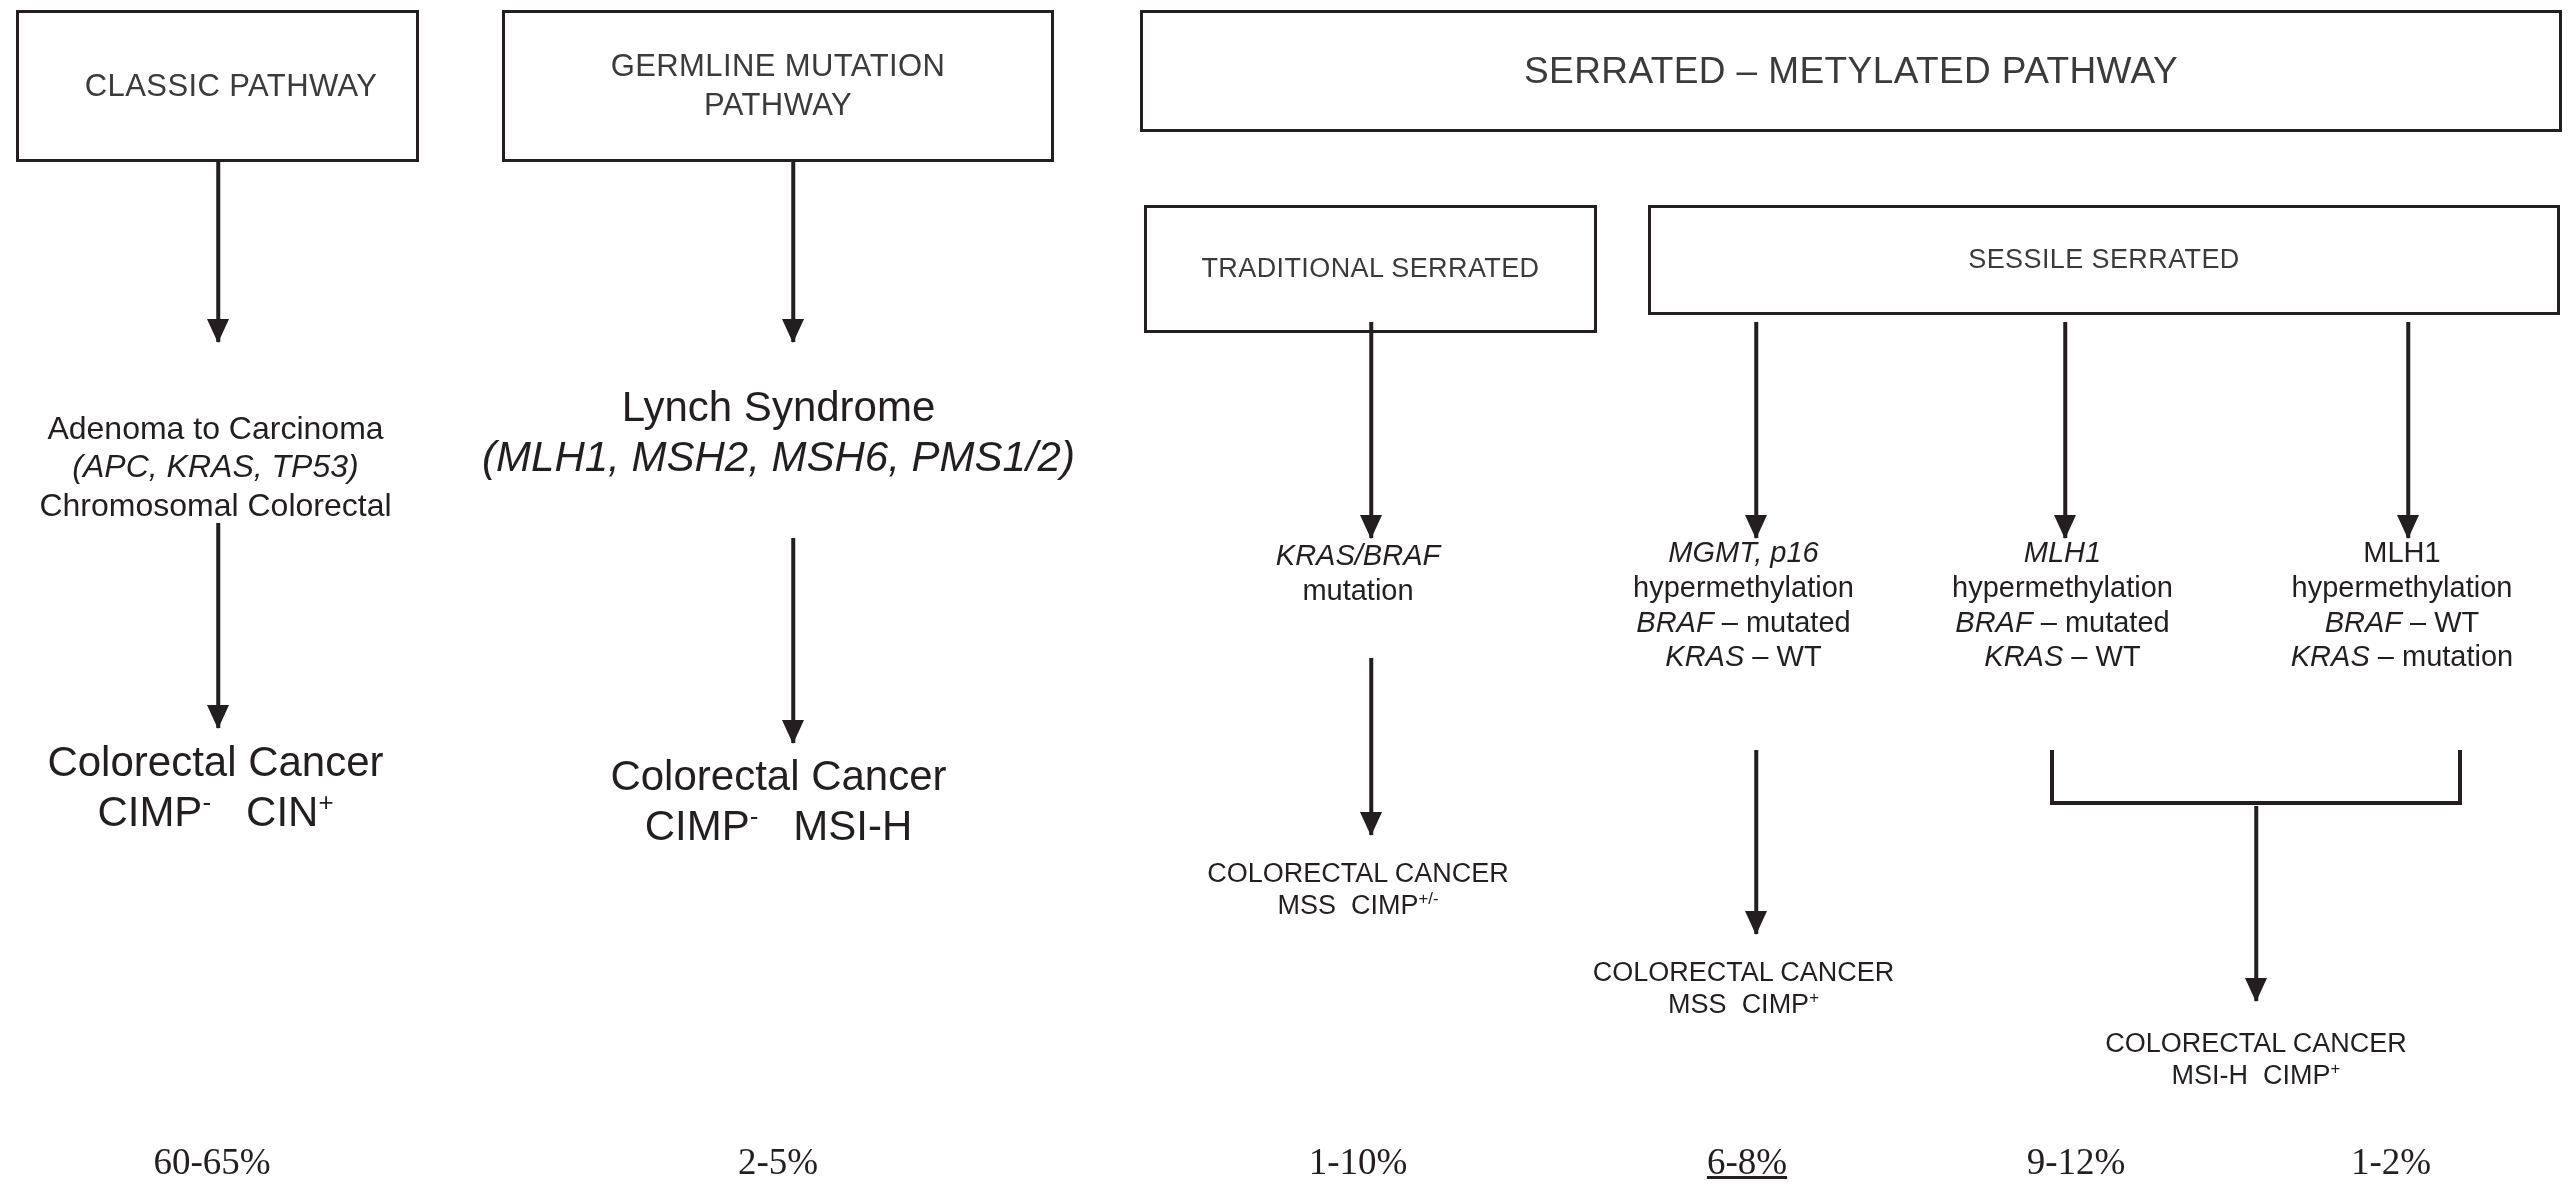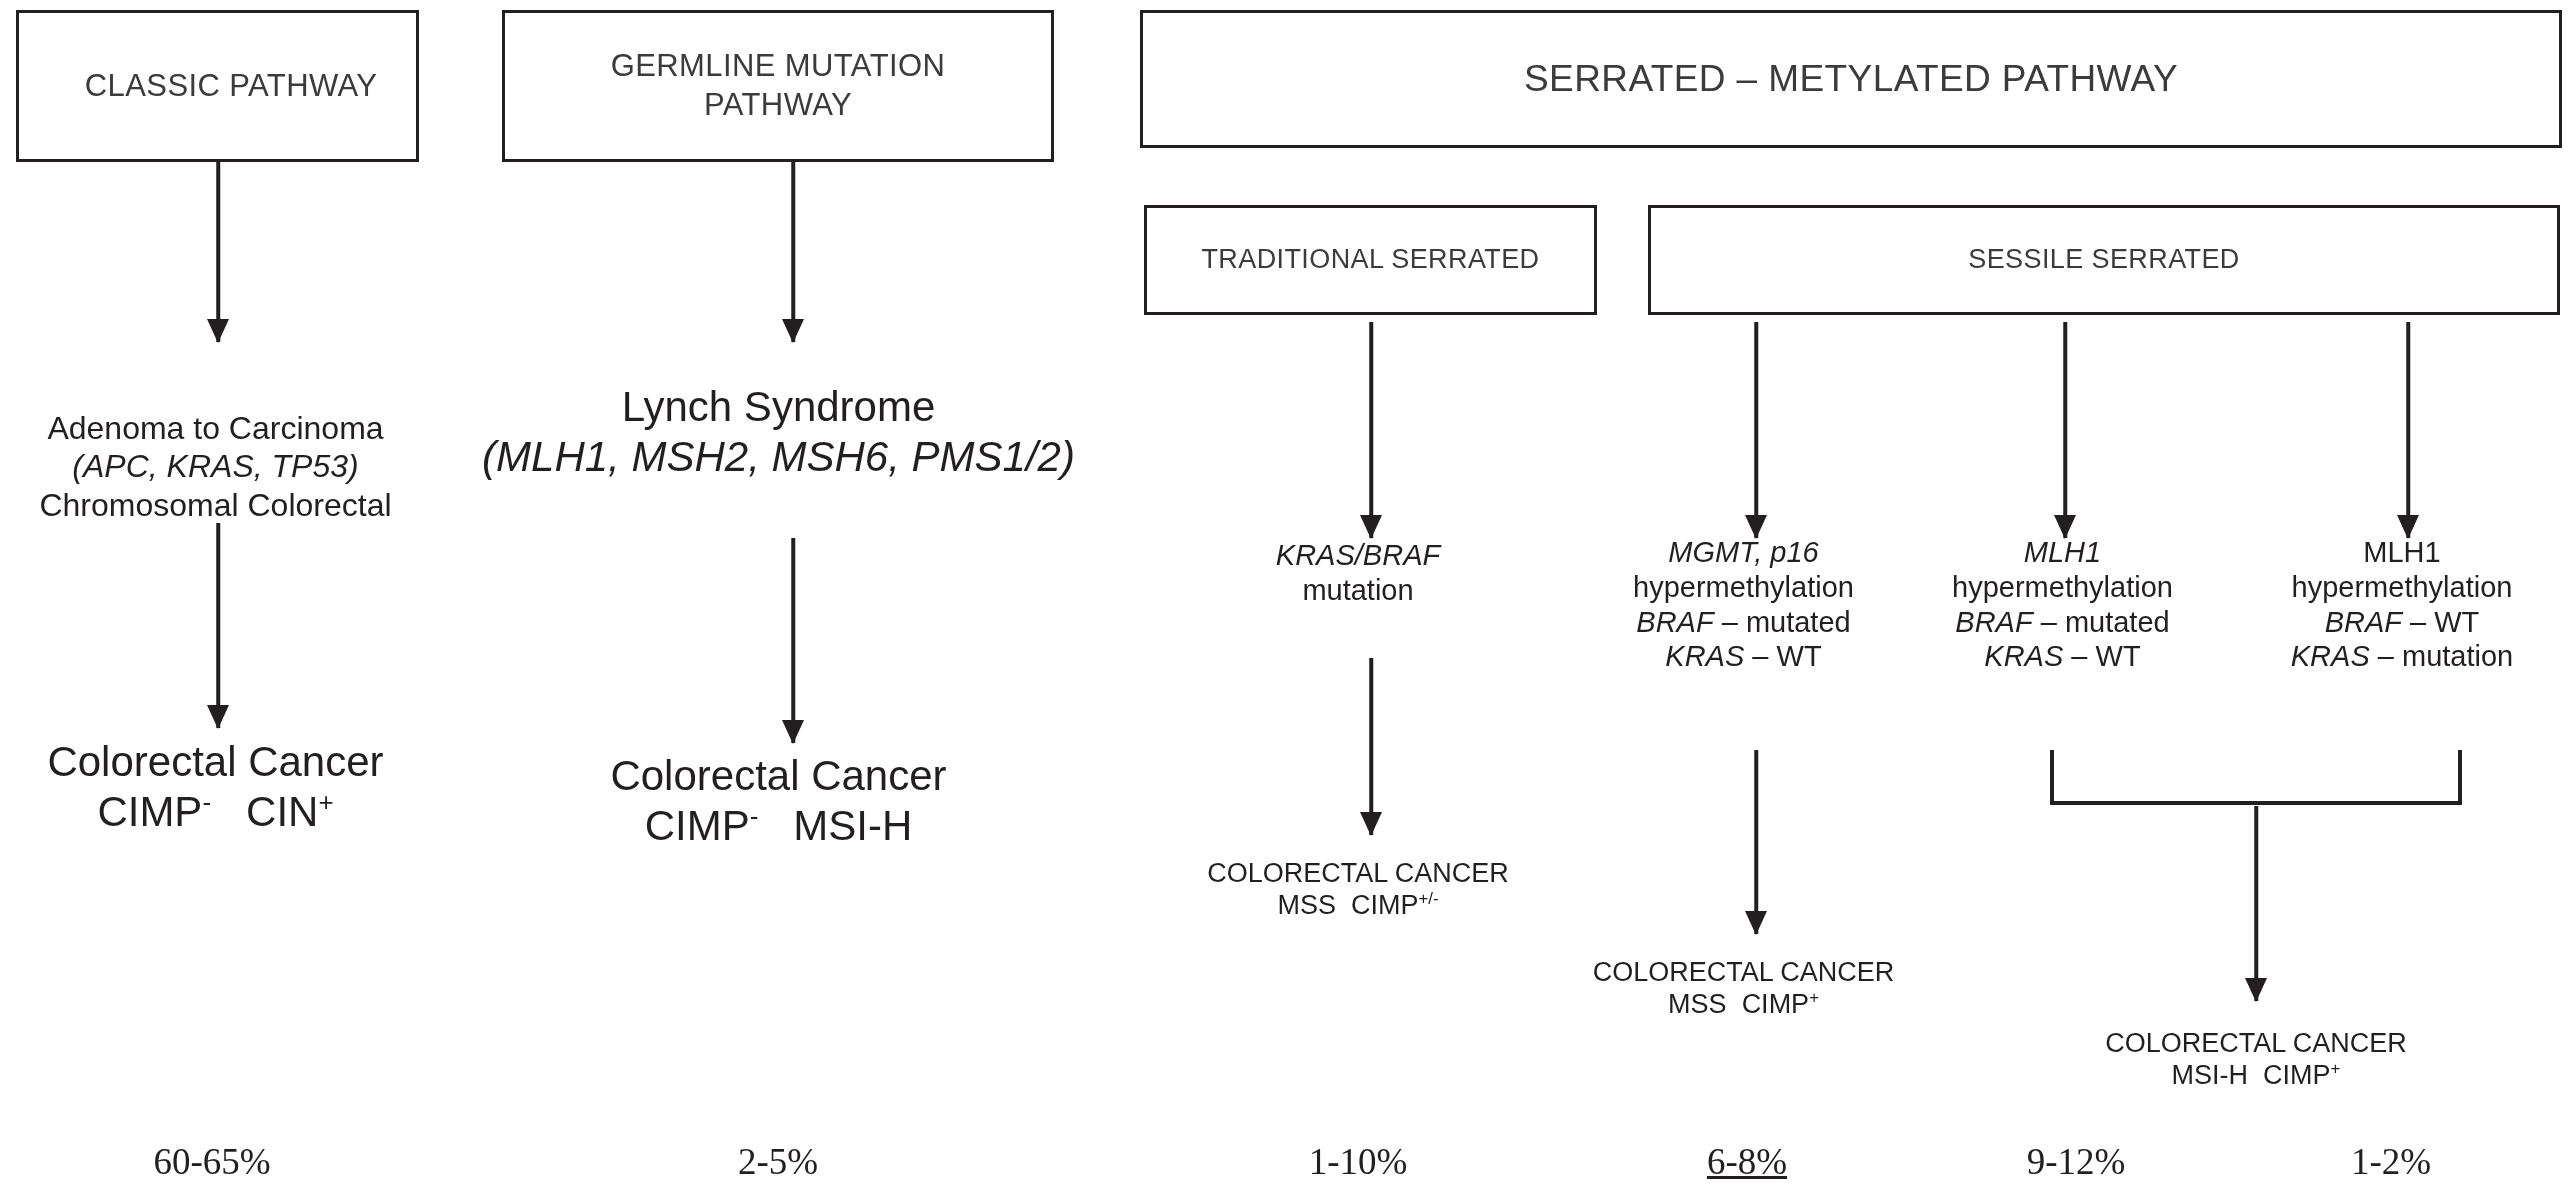--- a/index.html
+++ b/index.html
@@ -26,22 +26,22 @@
     justify-content:center;
     text-align:center;
     color:#3b3b3b;
     letter-spacing:0.4px;
     line-height:1.25;
   }
   .hbox span{display:block;padding:0 10px;}
 
   #box-classic        { left:15.6px;   top:10px;  width:403px;  height:152px; font-size:31px;padding-left:28px;}
   #box-germline       { left:502px;  top:10px;  width:552px;  height:152px; font-size:31px;}
-  #box-serrated       { left:1140px; top:10px;  width:1422px; height:138px; font-size:37px;}
-  #box-traditional    { left:1144px; top:205px; width:453px;  height:110px; font-size:27px;}
+  #box-serrated       { left:1140px; top:10px;  width:1422px; height:122px; font-size:37px;}
+  #box-traditional    { left:1144px; top:205px; width:453px;  height:128px; font-size:27px;}
   #box-sessile        { left:1648px; top:205px; width:912px; height:110px; font-size:27px;}
 
   
   .arrow{ position:absolute; }
   .arrow .shaft{
     position:absolute; left:50%; top:0; width:3.5px; height:100%;
     background:#231f20; transform:translateX(-50%);
   }
   .arrow .head{
     position:absolute; left:50%; bottom:-1.4px;

